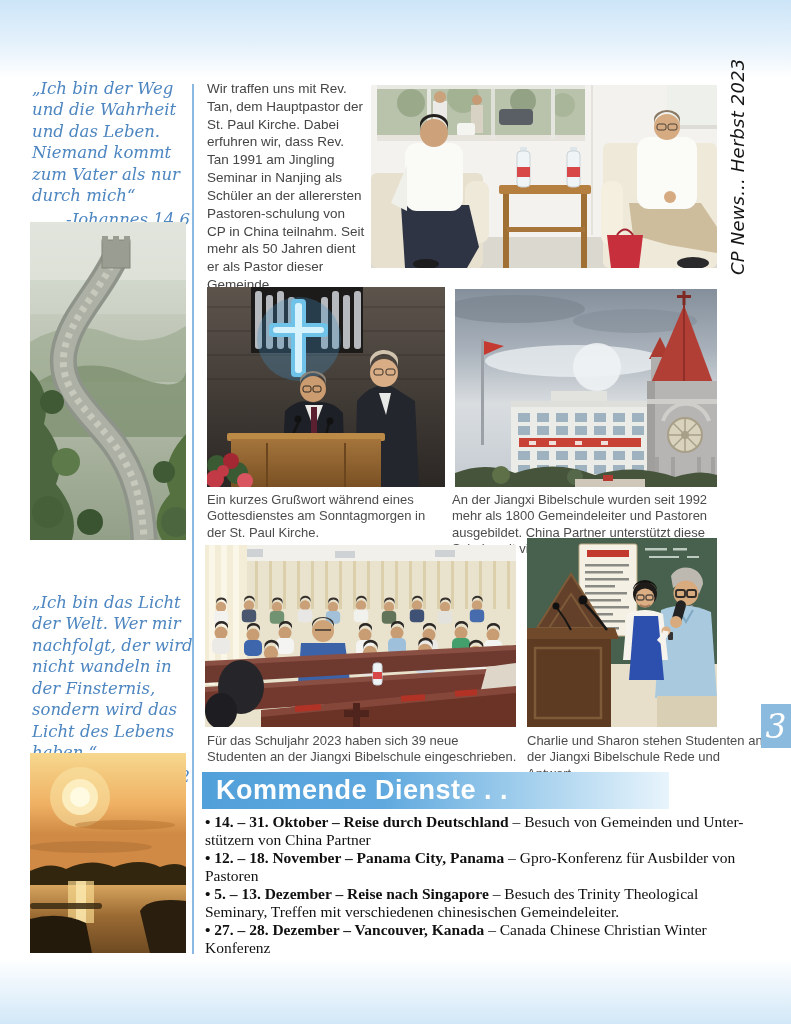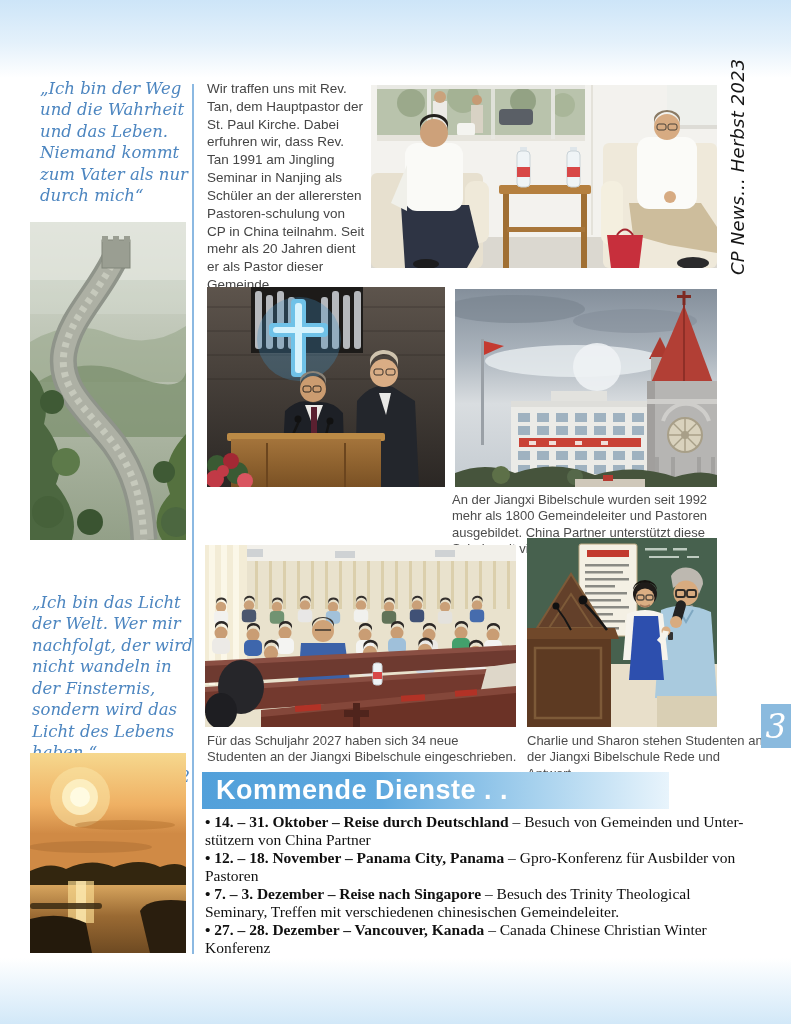--- a/index.html
+++ b/index.html
@@ -11,21 +11,21 @@
   .top-grad{left:0;top:0;width:791px;height:78px;
     background:linear-gradient(180deg,#cde5f8 0%,#e4f1fb 55%,#ffffff 100%);}
   .bot-grad{left:0;top:958px;width:791px;height:66px;
     background:linear-gradient(180deg,#ffffff 0%,#d2e8f8 100%);}
   .divider{left:192px;top:84px;width:2px;height:870px;background:#8cb9e2;}
 
   
   .quote{font-family:"DejaVu Serif",serif;font-style:italic;color:#4d86c0;
          font-size:16.5px;line-height:1.3;}
   .quote .src{display:block;text-align:right;padding-right:6px;margin-top:2px;}
-  .q1{left:40px;top:78px;width:164px;}
+  .q1{left:32px;top:78px;width:164px;}
   .q2{left:32px;top:592px;width:164px;}
 
   
   .intro{left:207px;top:80px;width:160px;font-size:13.5px;line-height:1.32;color:#454545;}
   .caption{font-size:13px;line-height:1.25;color:#4c4c4c;}
   .cap1{left:207px;top:492px;width:238px;}
   .cap2{left:452px;top:492px;width:270px;}
   .cap3{left:207px;top:733px;width:312px;}
   .cap4{left:527px;top:733px;width:242px;}
 
@@ -69,20 +69,21 @@
 <body>
 
 <div class="page">
 
   <div class="abs top-grad"></div>
   <div class="abs bot-grad"></div>
   <div class="abs divider"></div>
 
   <div class="abs quote q1">
     <span>„Ich bin der Weg und die Wahrheit und das Leben. Niemand kommt zum Vater als nur durch mich“</span>
+    <span class="src">-Johannes 14,6</span>
   </div>
 
   <div class="abs ph ph-wall" aria-label="Die Chinesische Mauer">
     <svg viewBox="0 0 156 318">
       <defs>
         <linearGradient id="gwsky" x1="0" y1="0" x2="0" y2="1">
           <stop offset="0" stop-color="#d8dcd2"></stop>
             <stop offset=".7" stop-color="#a8b29e"></stop>
           <stop offset="1" stop-color="#93a088"></stop>
         </linearGradient>
@@ -138,21 +139,21 @@
       <rect y="126" width="156" height="74" fill="url(#sswater)"></rect>
       <path d="M0 118 Q20 108 36 116 Q60 104 84 114 Q110 104 130 114 Q146 108 156 114 L156 132 L0 132 Z" fill="#33260f"></path>
       <rect x="38" y="128" width="26" height="42" fill="#f6d78d" opacity=".7"></rect>
       <rect x="46" y="128" width="10" height="52" fill="#fbe7ae" opacity=".8"></rect>
       <rect x="0" y="150" width="72" height="6" rx="3" fill="#3a2a12" opacity=".85"></rect>
       <path d="M0 200 L0 166 Q30 158 56 170 L62 200 Z" fill="#241a0c"></path>
       <path d="M156 200 L156 148 Q118 144 110 158 L120 200 Z" fill="#2a1e0e"></path>
     </svg>
   </div>
 
-  <div class="abs intro">Wir traffen uns mit Rev. Tan, dem Hauptpastor der St. Paul Kirche. Dabei erfuhren wir, dass Rev. Tan 1991 am Jingling Seminar in Nanjing als Schüler an der allerersten Pastoren-schulung von CP in China teilnahm. Seit mehr als 20 Jahren dient er als Pastor dieser Gemeinde.</div>
+  <div class="abs intro">Wir traffen uns mit Rev. Tan, dem Hauptpastor der St. Paul Kirche. Dabei erfuhren wir, dass Rev. Tan 1991 am Jingling Seminar in Nanjing als Schüler an der allerersten Pastoren-schulung von CP in China teilnahm. Seit mehr als 50 Jahren dient er als Pastor dieser Gemeinde.</div>
 
   <div class="abs ph ph-meeting" aria-label="Treffen mit Rev. Tan in der St. Paul Kirche">
     <svg viewBox="0 0 346 183">
       <rect width="346" height="183" fill="#f3f2ee"></rect>
       <rect x="6" y="0" width="208" height="54" fill="#b9c3ac"></rect>
       <circle cx="40" cy="18" r="14" fill="#93a383" opacity=".8"></circle>
       <circle cx="92" cy="12" r="16" fill="#9fae8e" opacity=".8"></circle>
       <circle cx="152" cy="16" r="13" fill="#8a9a7a" opacity=".8"></circle>
       <circle cx="192" cy="20" r="12" fill="#a3b092" opacity=".7"></circle>
       <rect x="62" y="16" width="14" height="32" fill="#eceae6"></rect>
@@ -354,20 +355,21 @@
           <rect x="256" y="168" width="4" height="24"></rect>
         </g>
       <path d="M0 198 L0 184 Q30 172 60 184 Q100 170 140 186 Q180 174 220 188 Q245 180 262 186 L262 198 Z" fill="#46543c"></path>
       <circle cx="46" cy="186" r="9" fill="#5d7048"></circle>
         <circle cx="120" cy="188" r="8" fill="#55684a"></circle>
       <rect x="120" y="190" width="70" height="8" fill="#cfc8ba"></rect>
       <rect x="148" y="186" width="10" height="6" fill="#b53a31"></rect>
     </svg>
   </div>
 
+  <div class="abs caption cap1">Ein kurzes Grußwort während eines Gottesdienstes am Sonntagmorgen in der St. Paul Kirche.</div>
   <div class="abs caption cap2">An der Jiangxi Bibelschule wurden seit 1992 mehr als 1800 Gemeindeleiter und Pastoren ausgebildet. China Partner unterstützt diese Schule seit vielen Jahren.</div>
 
   <div class="abs ph ph-classroom" aria-label="Für das Schuljahr 2023 haben sich 34 neue Studenten an der Jiangxi Bibelschule eingeschrieben.">
     <svg viewBox="0 0 311 182">
       <defs>
         <g id="cl-p">
           <circle cx="0" cy="0" r="6.5" fill="#c99d74"></circle>
           <path d="M-6 -3 a6.5 6.5 0 0 1 13 0 l0 -4 a6.5 5 0 0 0 -13 0 Z" fill="#2b2725"></path>
           <rect x="-9" y="5" width="18" height="16" rx="5" class="sh"></rect>
         </g>
@@ -509,33 +511,33 @@
       <polygon points="0,90 88,90 92,101 0,101" fill="#70482a"></polygon>
       <rect x="0" y="101" width="84" height="88" fill="#5d3a22"></rect>
       <rect x="8" y="110" width="66" height="70" fill="none" stroke="#7d5a38" stroke-width="2.5"></rect>
       <circle cx="56" cy="62" r="4.5" fill="#111"></circle>
       <path d="M58 66 Q68 76 80 92" fill="none" stroke="#161616" stroke-width="2.5"></path>
       <path d="M30 70 Q38 80 44 92" fill="none" stroke="#161616" stroke-width="2"></path>
       <circle cx="29" cy="68" r="3.5" fill="#111"></circle>
     </svg>
   </div>
 
-  <div class="abs caption cap3">Für das Schuljahr 2027 haben sich 34 neue Studenten an der Jiangxi Bibelschule eingeschrieben.</div>
+  <div class="abs caption cap3">Für das Schuljahr 2023 haben sich 39 neue Studenten an der Jiangxi Bibelschule eingeschrieben.</div>
   <div class="abs caption cap4">Charlie und Sharon stehen Studenten an der Jiangxi Bibelschule Rede und Antwort.</div>
 
   <div class="abs band">
     <span>Kommende Dienste . .</span>
   </div>
 
   <div class="abs events">
     <p class="event"><span class="b">• 14. – 31. Oktober – Reise durch Deutschland</span><span> – Besuch von Gemeinden und Unter-
 stützern von China Partner</span></p>
     <p class="event"><span class="b">• 12. – 18. November – Panama City, Panama</span><span> – Gpro-Konferenz für Ausbilder von
 Pastoren</span></p>
-    <p class="event"><span class="b">• 7. – 3. Dezember – Reise nach Singapore</span><span> – Besuch des Trinity Theological
+    <p class="event"><span class="b">• 5. – 13. Dezember – Reise nach Singapore</span><span> – Besuch des Trinity Theological
 Seminary, Treffen mit verschiedenen chinesischen Gemeindeleiter.</span></p>
     <p class="event"><span class="b">• 27. – 28. Dezember – Vancouver, Kanada</span><span> – Canada Chinese Christian Winter
 Konferenz</span></p>
   </div>
 
   <div class="abs masthead">
     <span class="vt">CP News... Herbst 2023</span>
   </div>
 
   <div class="abs badge">

